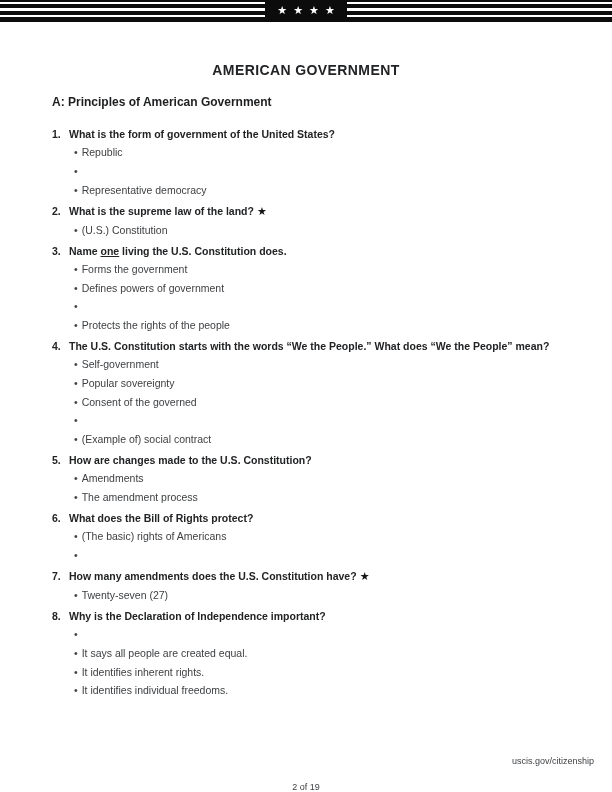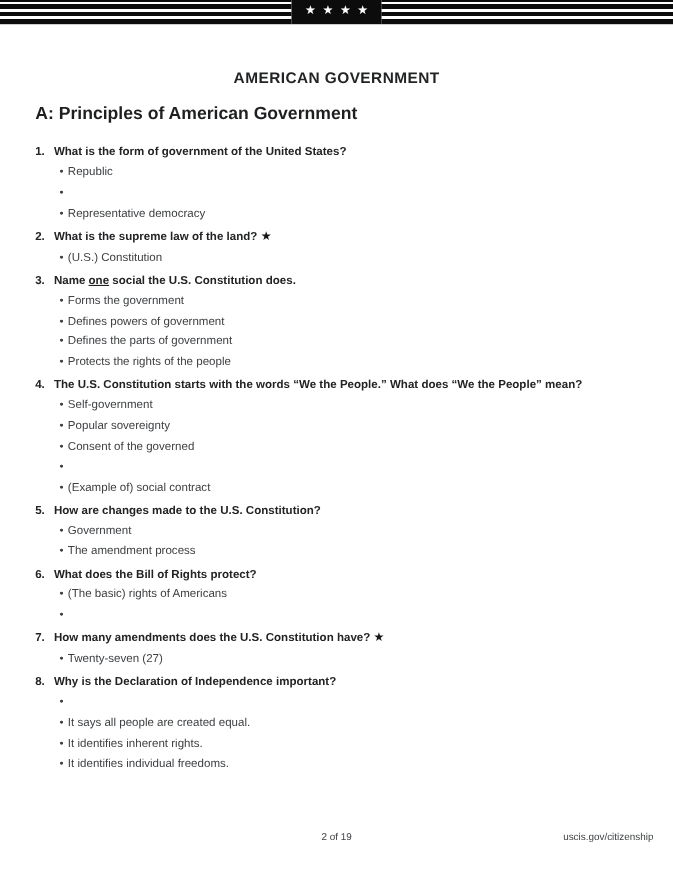--- a/index.html
+++ b/index.html
@@ -38,32 +38,32 @@
     color: #ffffff;
     display: flex;
     align-items: center;
     justify-content: center;
     gap: 6px;
     font-size: 11px;
     line-height: 1;
     padding-bottom: 1px;
   }
   
-  .content { padding: 0 32px; }
+  .content { padding: 0 52px; }
   .doc-title {
     margin-top: 40px;
     text-align: center;
     font-size: 14px;
     font-weight: bold;
     letter-spacing: 0.4px;
     color: #222325;
   }
   .section-heading {
     margin-top: 17px;
-    font-size: 16px;
+    font-size: 12px;
     font-weight: bold;
     color: #1e1f21;
   }
   .questions { margin-top: 18px; }
   .question { margin-bottom: 7px; }
   .q-line {
     display: flex;
     font-size: 10.5px;
     font-weight: bold;
     color: #222325;
@@ -100,20 +100,21 @@
     top: 756px;
     height: 14px;
     font-size: 9px;
     color: #3e4043;
   }
   .page-num {
     position: absolute;
     left: 0;
     right: 0;
     text-align: center;
+    margin-top: 26px;
   }
   .site {
     position: absolute;
     right: 18px;
     top: 0;
   }
 </style>
 </head>
 <body>
 
@@ -161,34 +162,33 @@
           <div class="answers">
             <div class="answer">
               <span class="dot">•</span>
               <span class="a-text">(U.S.) Constitution</span>
             </div>
           </div>
         </div>
         <div class="question">
           <div class="q-line">
             <span class="q-num">3.</span>
-            <span class="q-text"><span>Name </span><span class="u">one</span><span> social the U.S. Constitution does.</span></span>
+            <span class="q-text"><span>Name </span><span class="u">one</span><span> living the U.S. Constitution does.</span></span>
           </div>
           <div class="answers">
             <div class="answer">
               <span class="dot">•</span>
               <span class="a-text">Forms the government</span>
             </div>
             <div class="answer">
               <span class="dot">•</span>
               <span class="a-text">Defines powers of government</span>
             </div>
             <div class="answer">
               <span class="dot">•</span>
-              <span class="a-text">Defines the parts of government</span>
             </div>
             <div class="answer">
               <span class="dot">•</span>
               <span class="a-text">Protects the rights of the people</span>
             </div>
           </div>
         </div>
         <div class="question">
           <div class="q-line">
             <span class="q-num">4.</span>
@@ -217,21 +217,21 @@
           </div>
         </div>
         <div class="question">
           <div class="q-line">
             <span class="q-num">5.</span>
             <span class="q-text"><span>How are changes made to the U.S. Constitution?</span></span>
           </div>
           <div class="answers">
             <div class="answer">
               <span class="dot">•</span>
-              <span class="a-text">Government</span>
+              <span class="a-text">Amendments</span>
             </div>
             <div class="answer">
               <span class="dot">•</span>
               <span class="a-text">The amendment process</span>
             </div>
           </div>
         </div>
         <div class="question">
           <div class="q-line">
             <span class="q-num">6.</span>

